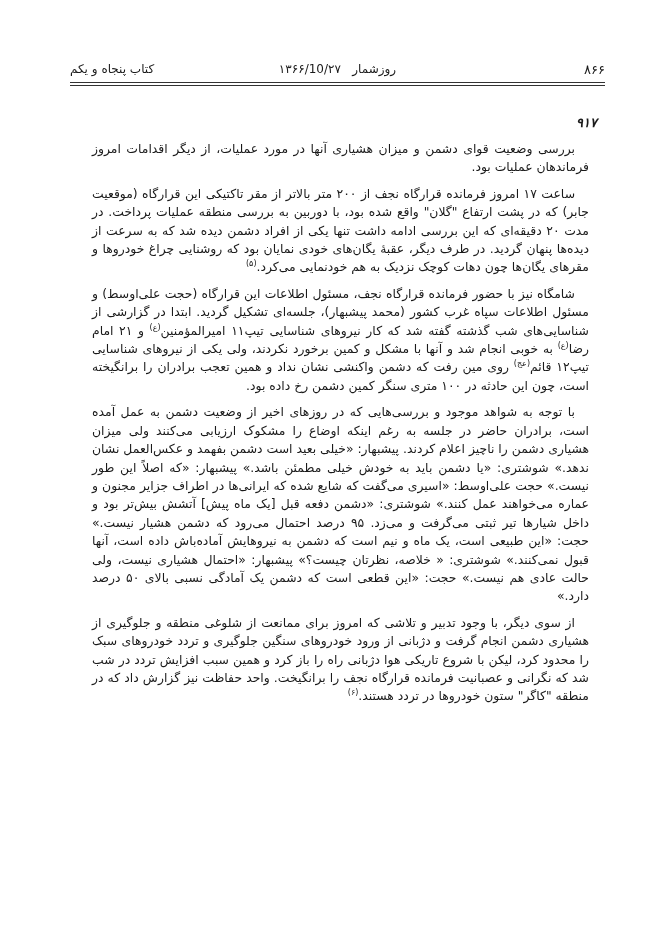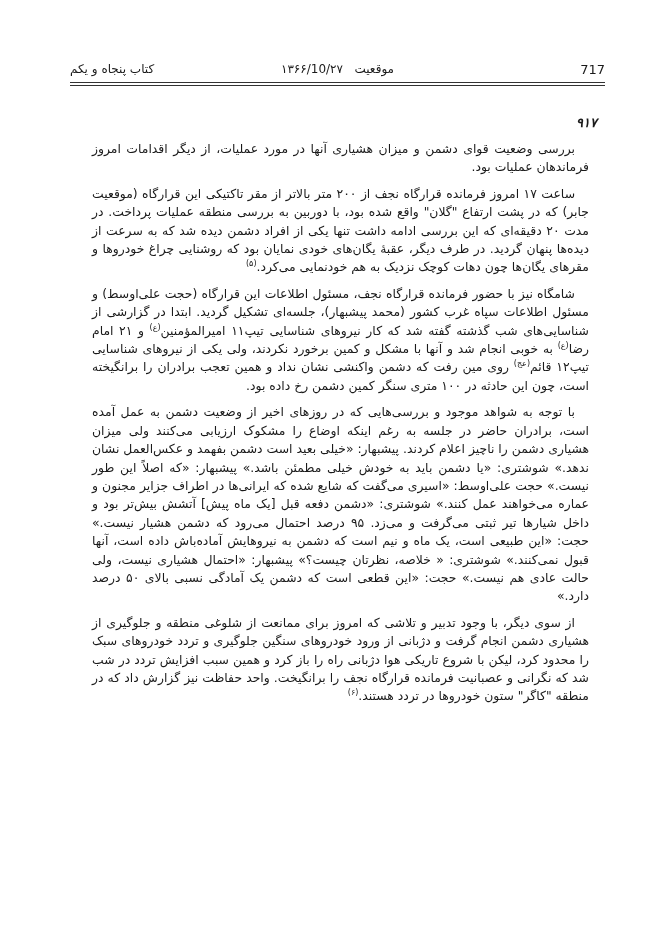--- a/index.html
+++ b/index.html
@@ -18,23 +18,23 @@
           font-size:12.4px; line-height:18.4px; text-align:justify; }
   .secnum { font-weight:bold; font-size:13px; line-height:18px; margin-bottom:0;font-style:italic; }
   .p { text-indent:14px; margin:8px; }
   sup { font-size:8px; line-height:0; }
 </style>
 </head>
 <body>
 
 <div class="page">
   <div class="header">
-    <span class="pgnum">717</span>
+    <span class="pgnum">۸۶۶</span>
     <span class="center">
-      <span>موقعیت</span>
+      <span>روزشمار</span>
       &nbsp;
       <span>۱۳۶۶/10/۲۷</span>
     </span>
     <span class="book">کتاب پنجاه و یکم</span>
   </div>
   <div class="rule"></div>
   <div class="rule2"></div>
 
   <div class="body">
     <div class="secnum">۹۱۷</div>

